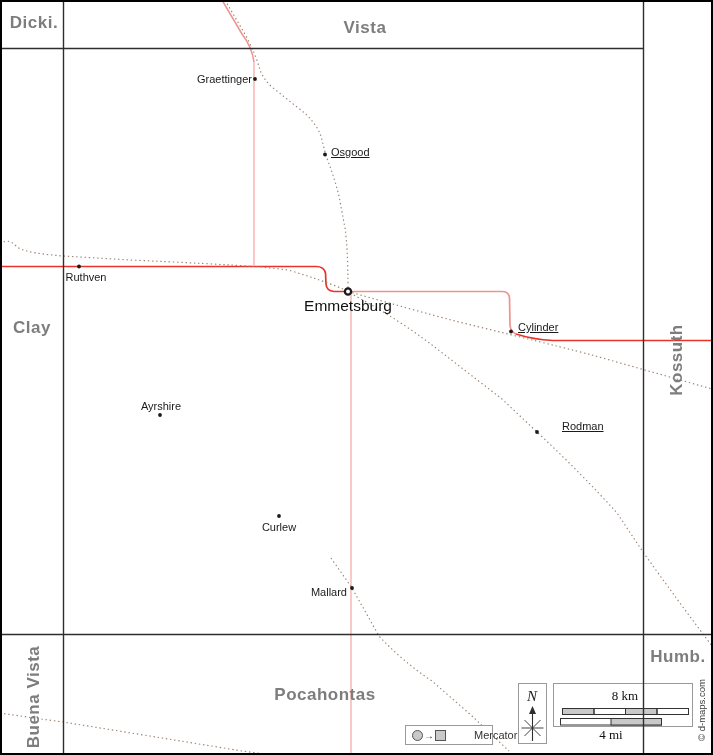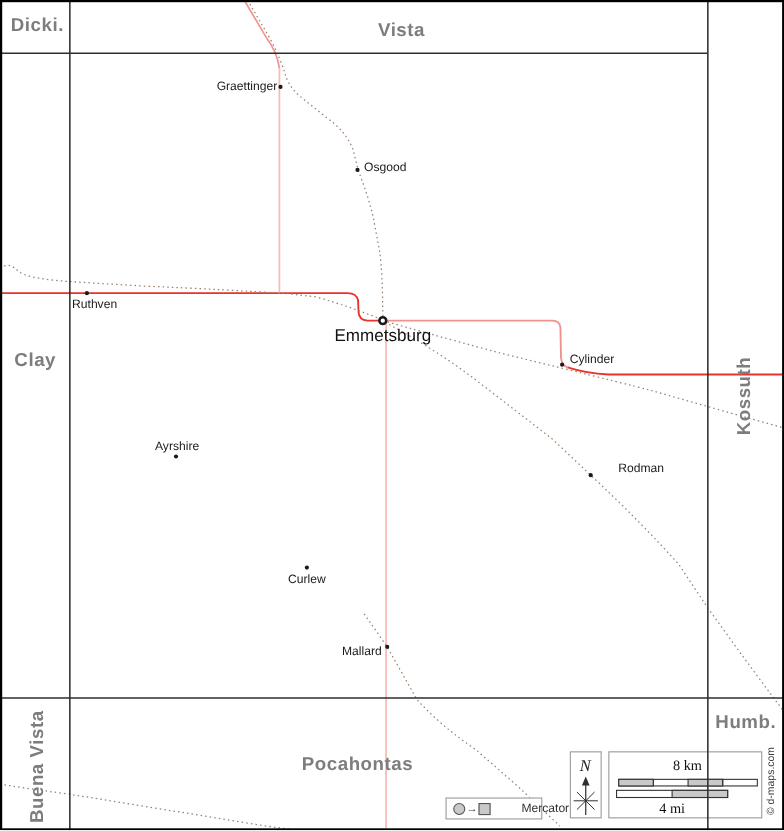--- a/index.html
+++ b/index.html
@@ -4,21 +4,21 @@
 <style>
   html,body{margin:0;padding:0;background:#ffffff;}
   #map{position:relative;width:713px;height:755px;background:#ffffff;overflow:hidden;
        font-family:"Liberation Sans",sans-serif;}
   svg{position:absolute;left:0;top:0;}
   .lbl{position:absolute;white-space:nowrap;}
   .county{font-size:17px;font-weight:bold;color:#7d7d7d;letter-spacing:.5px;}
   .town{font-size:11px;color:#1a1a1a;}
   .seat{font-size:15.5px;color:#111;}
   .ctr{transform:translate(-50%,-50%);}
-  .lft{transform:translate(0,-50%);}
+  .lft{transform:translate(0,-50%);text-decoration:underline;}
   .rgt{transform:translate(-100%,-50%);}
   .rot{transform:translate(-50%,-50%) rotate(-90deg);}
   .box{position:absolute;background:#fff;border:1px solid #9a9a9a;box-sizing:border-box;}
   .merc{display:flex;align-items:center;padding-left:6px;}
   .merc-circle{width:9px;height:9px;border:1px solid #555;border-radius:50%;background:#c9c9c9;flex:0 0 auto;}
   .merc-arrow{font-size:10px;color:#333;margin:0 1px;}
   .merc-square{width:9px;height:9px;border:1px solid #555;background:#c9c9c9;flex:0 0 auto;}
   .merc-label{font-size:11px;color:#333;margin-left:4px;padding-left:24px;}
   .copyright{position:absolute;font-size:9.5px;color:#3a3a3a;white-space:nowrap;}
   .scaletext{font-family:"Liberation Serif",serif;font-size:13px;fill:#111;}
@@ -54,21 +54,21 @@
       <g stroke="#2e2e2e" stroke-width="0.9">
         <line x1="2.5" y1="44" x2="24.5" y2="44"></line>
         <line x1="5.5" y1="36" x2="21.5" y2="52"></line>
         <line x1="5.5" y1="52" x2="21.5" y2="36"></line>
         <line x1="13.5" y1="57" x2="13.5" y2="27" stroke-width="1.1"></line>
       </g>
       <polygon points="13.5,22 10,30 17,30" fill="#2e2e2e"></polygon>
     </svg>
   </div>
 
-  <div class="box" style="left:553px;top:683px;width:140px;height:61px;text-align:right;">
+  <div class="box" style="left:553px;top:683px;width:140px;height:44px;text-align:right;">
     <svg width="138" height="59">
       <text class="scaletext" x="71" y="16" text-anchor="middle">8 km</text>
 
       <rect x="8.5" y="24.5" width="126" height="6" fill="#ffffff" stroke="#333" stroke-width="1"></rect>
       <rect x="8.5" y="24.5" width="31.5" height="6" stroke="#333" stroke-width="1" fill="#c9c9c9"></rect>
       <rect x="71.5" y="24.5" width="31.5" height="6" stroke="#333" stroke-width="1" fill="#c9c9c9"></rect>
       <line x1="40" y1="24.5" x2="40" y2="30.5" stroke="#333" stroke-width="1"></line>
       <line x1="103" y1="24.5" x2="103" y2="30.5" stroke="#333" stroke-width="1"></line>
 
       <rect x="6.5" y="34.5" width="101" height="6.5" fill="#ffffff" stroke="#333" stroke-width="1"></rect>

